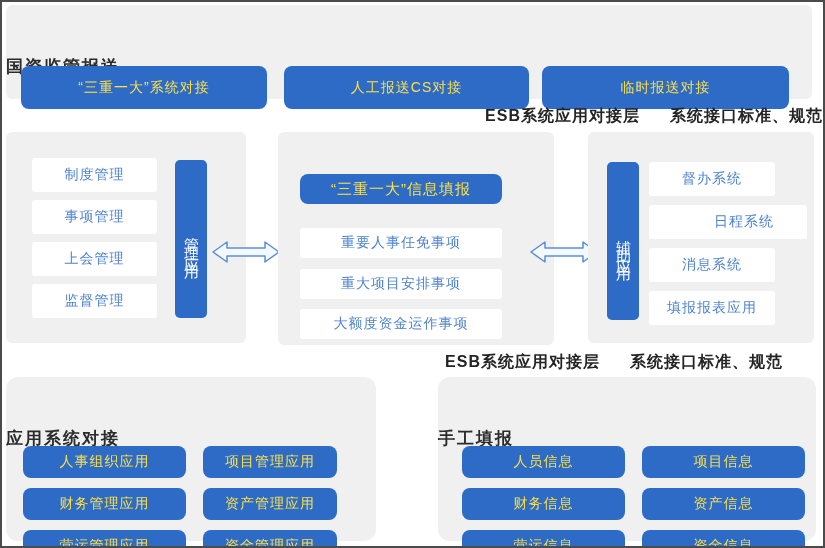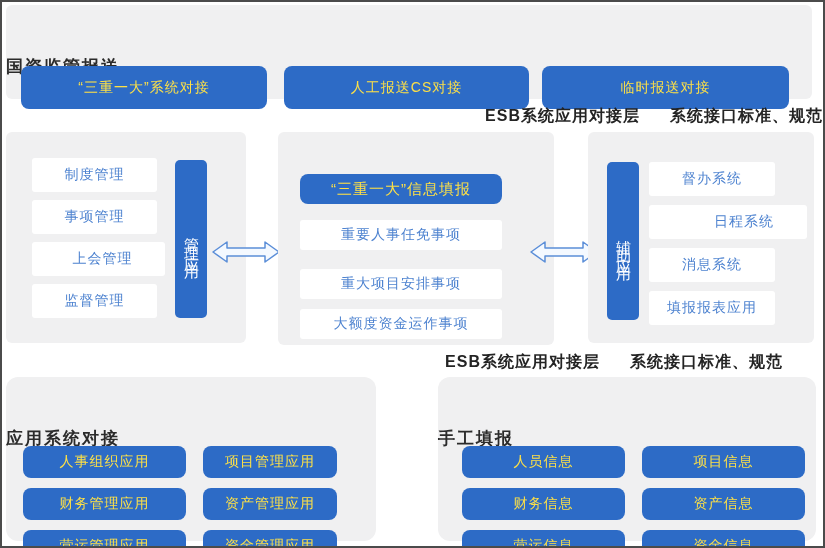--- a/index.html
+++ b/index.html
@@ -45,26 +45,26 @@
   
   #esb-row-1 { left:51px; right:0;   top:104px; }
   #esb-row-2 { left:0;    right:40px; top:350px; }
 
   
   #mid-left   { left:4px;   top:130px; width:240px; height:211px; }
   #mid-center { left:276px; top:130px; width:276px; height:213px; }
   #mid-right  { left:586px; top:130px; width:226px; height:211px; }
 
   #mid-left .card  { left:26px; width:125px; height:34px; }
-  #ml-c0 { top:26px; }  #ml-c1 { top:68px; }  #ml-c2 { top:110px;padding-left:8px; } #ml-c3 { top:152px; }
+  #ml-c0 { top:26px; }  #ml-c1 { top:68px; }  #ml-c2 { top:110px; } #ml-c3 { top:152px; }
   #ml-bar { left:169px; top:28px; width:32px; height:158px; }
 
   #mid-center .btn, #mid-center .card { left:22px; width:202px; height:30px; }
   #mc-head { top:14px; font-size:15px; }
-  #mc-c0 { top:54px; } #mc-c1 { top:88px; } #mc-c2 { top:137px; } #mc-c3 { top:177px; }
+  #mc-c0 { top:54px; } #mc-c1 { top:96px; } #mc-c2 { top:137px; } #mc-c3 { top:177px; }
 
   #mr-bar { left:19px; top:30px; width:32px; height:158px; }
   #mid-right .card { left:61px; width:126px; height:34px; }
   #mr-c0 { top:30px; } #mr-c1 { top:73px;padding-left:32px; } #mr-c2 { top:116px; } #mr-c3 { top:159px; }
 
   #arrow-left  { left:209px; top:235px; }
   #arrow-right { left:527px; top:235px; }
 
   
   #bottom-left  { left:4px;   top:375px; width:370px; height:164px; border-radius:12px; }

